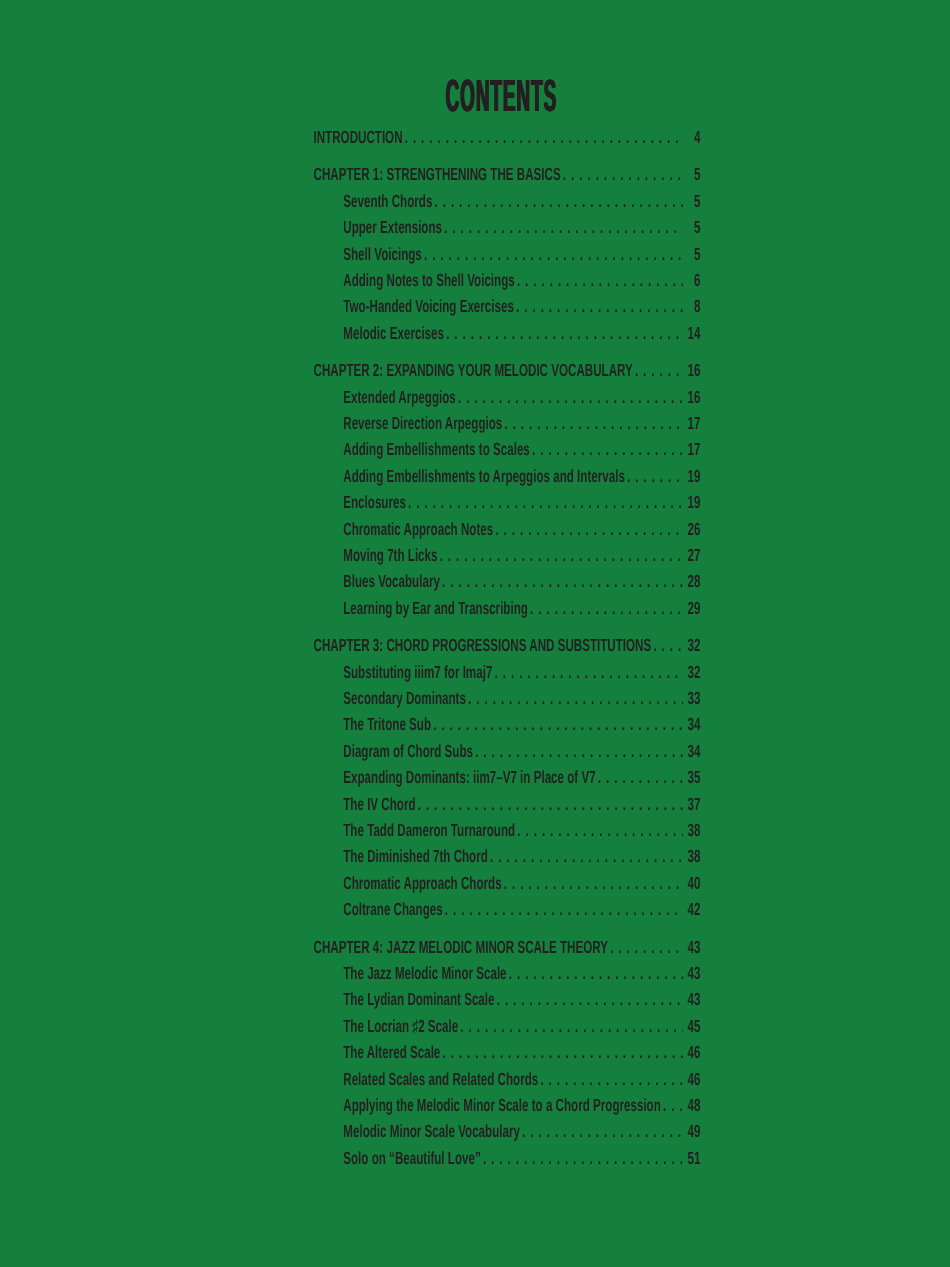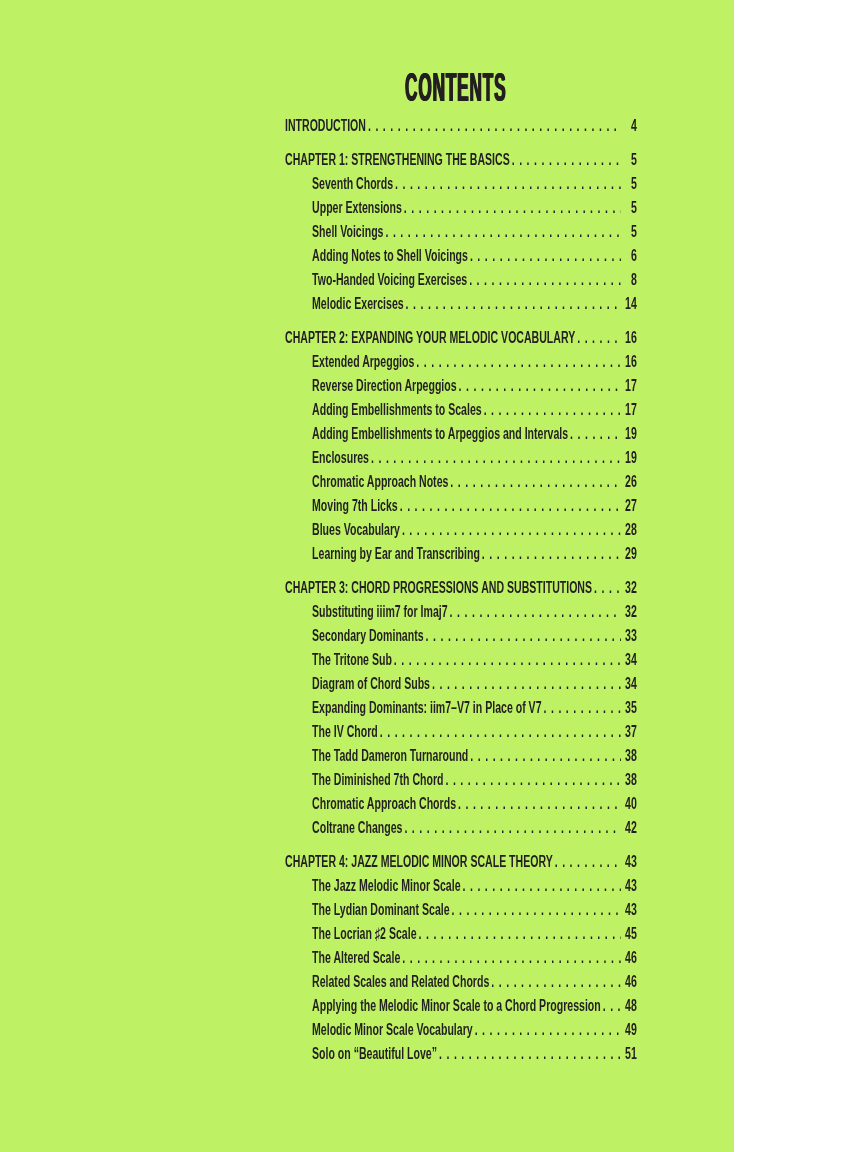--- a/index.html
+++ b/index.html
@@ -6,27 +6,26 @@
     margin: 0;
     padding: 0;
   }
   body {
     width: 864px;
     height: 1152px;
     background: #ffffff;
   }
   .page {
     position: relative;
-    width: 700px;
+    width: 864px;
     height: 1152px;
-    background: #bef264;
+    background: #15803d;
     overflow: hidden;
     font-family: "Liberation Sans", sans-serif;
     color: #231f20;
-    padding-left: 34px;
   }
   
   .title-wrap {
     position: absolute;
     top: 40px;
     left: 24px;
     width: 864px;
     text-align: center;
     font-size: 41px;
     line-height: 41px;

